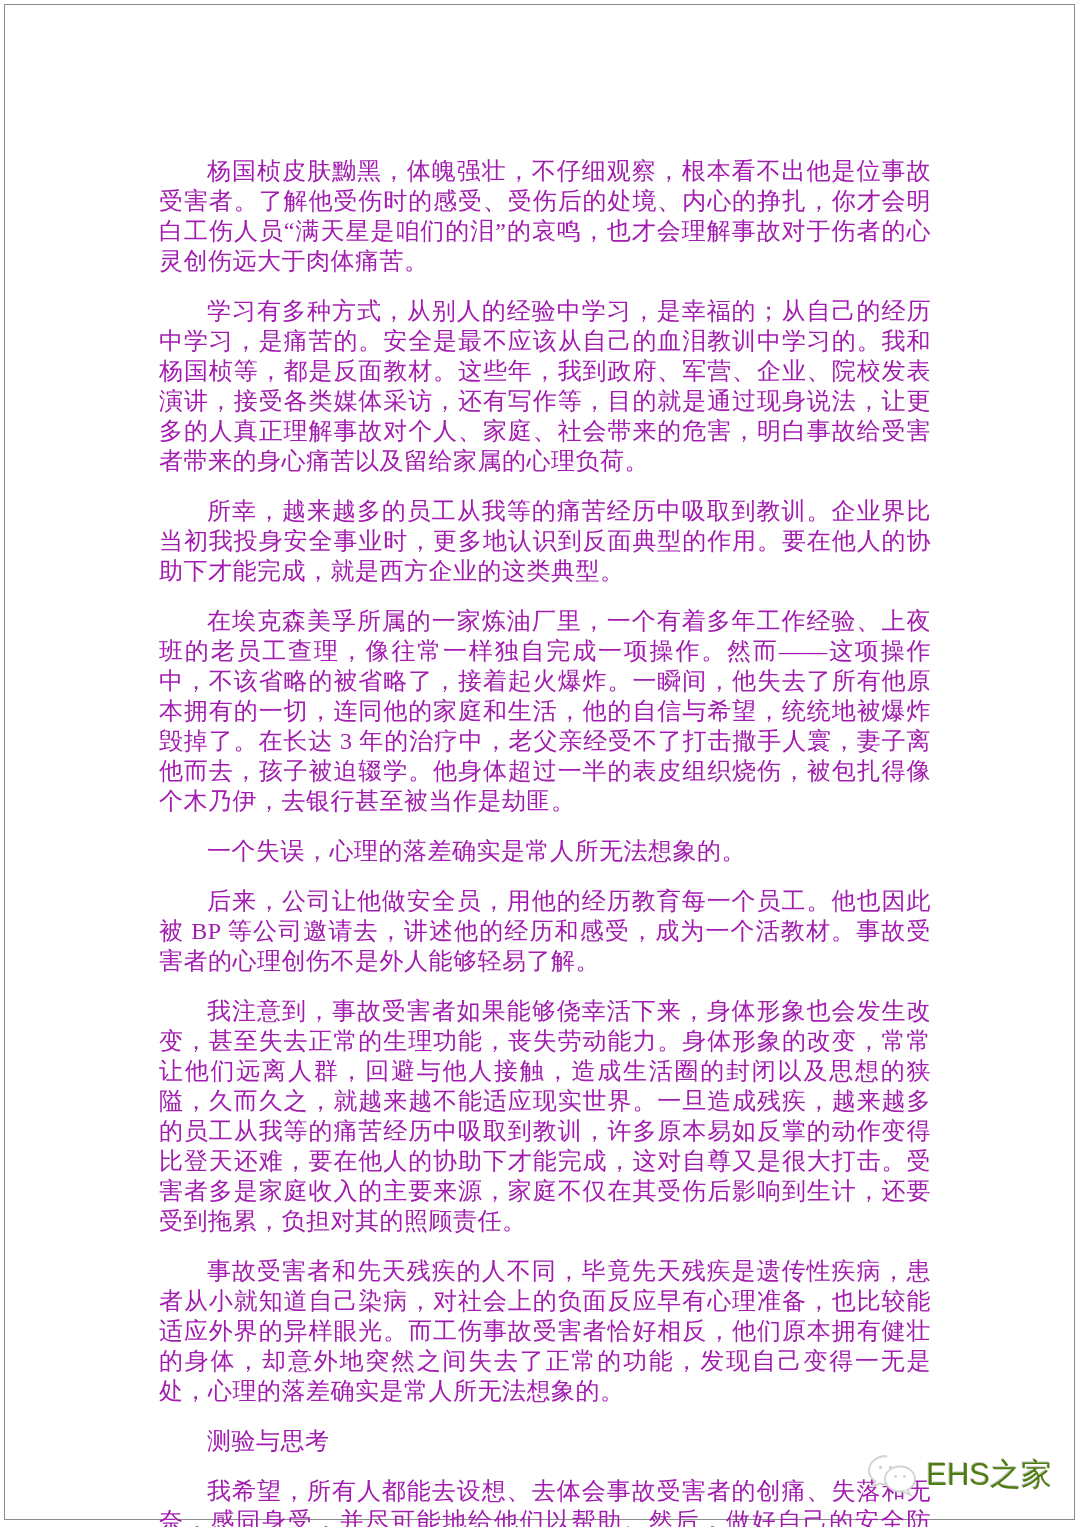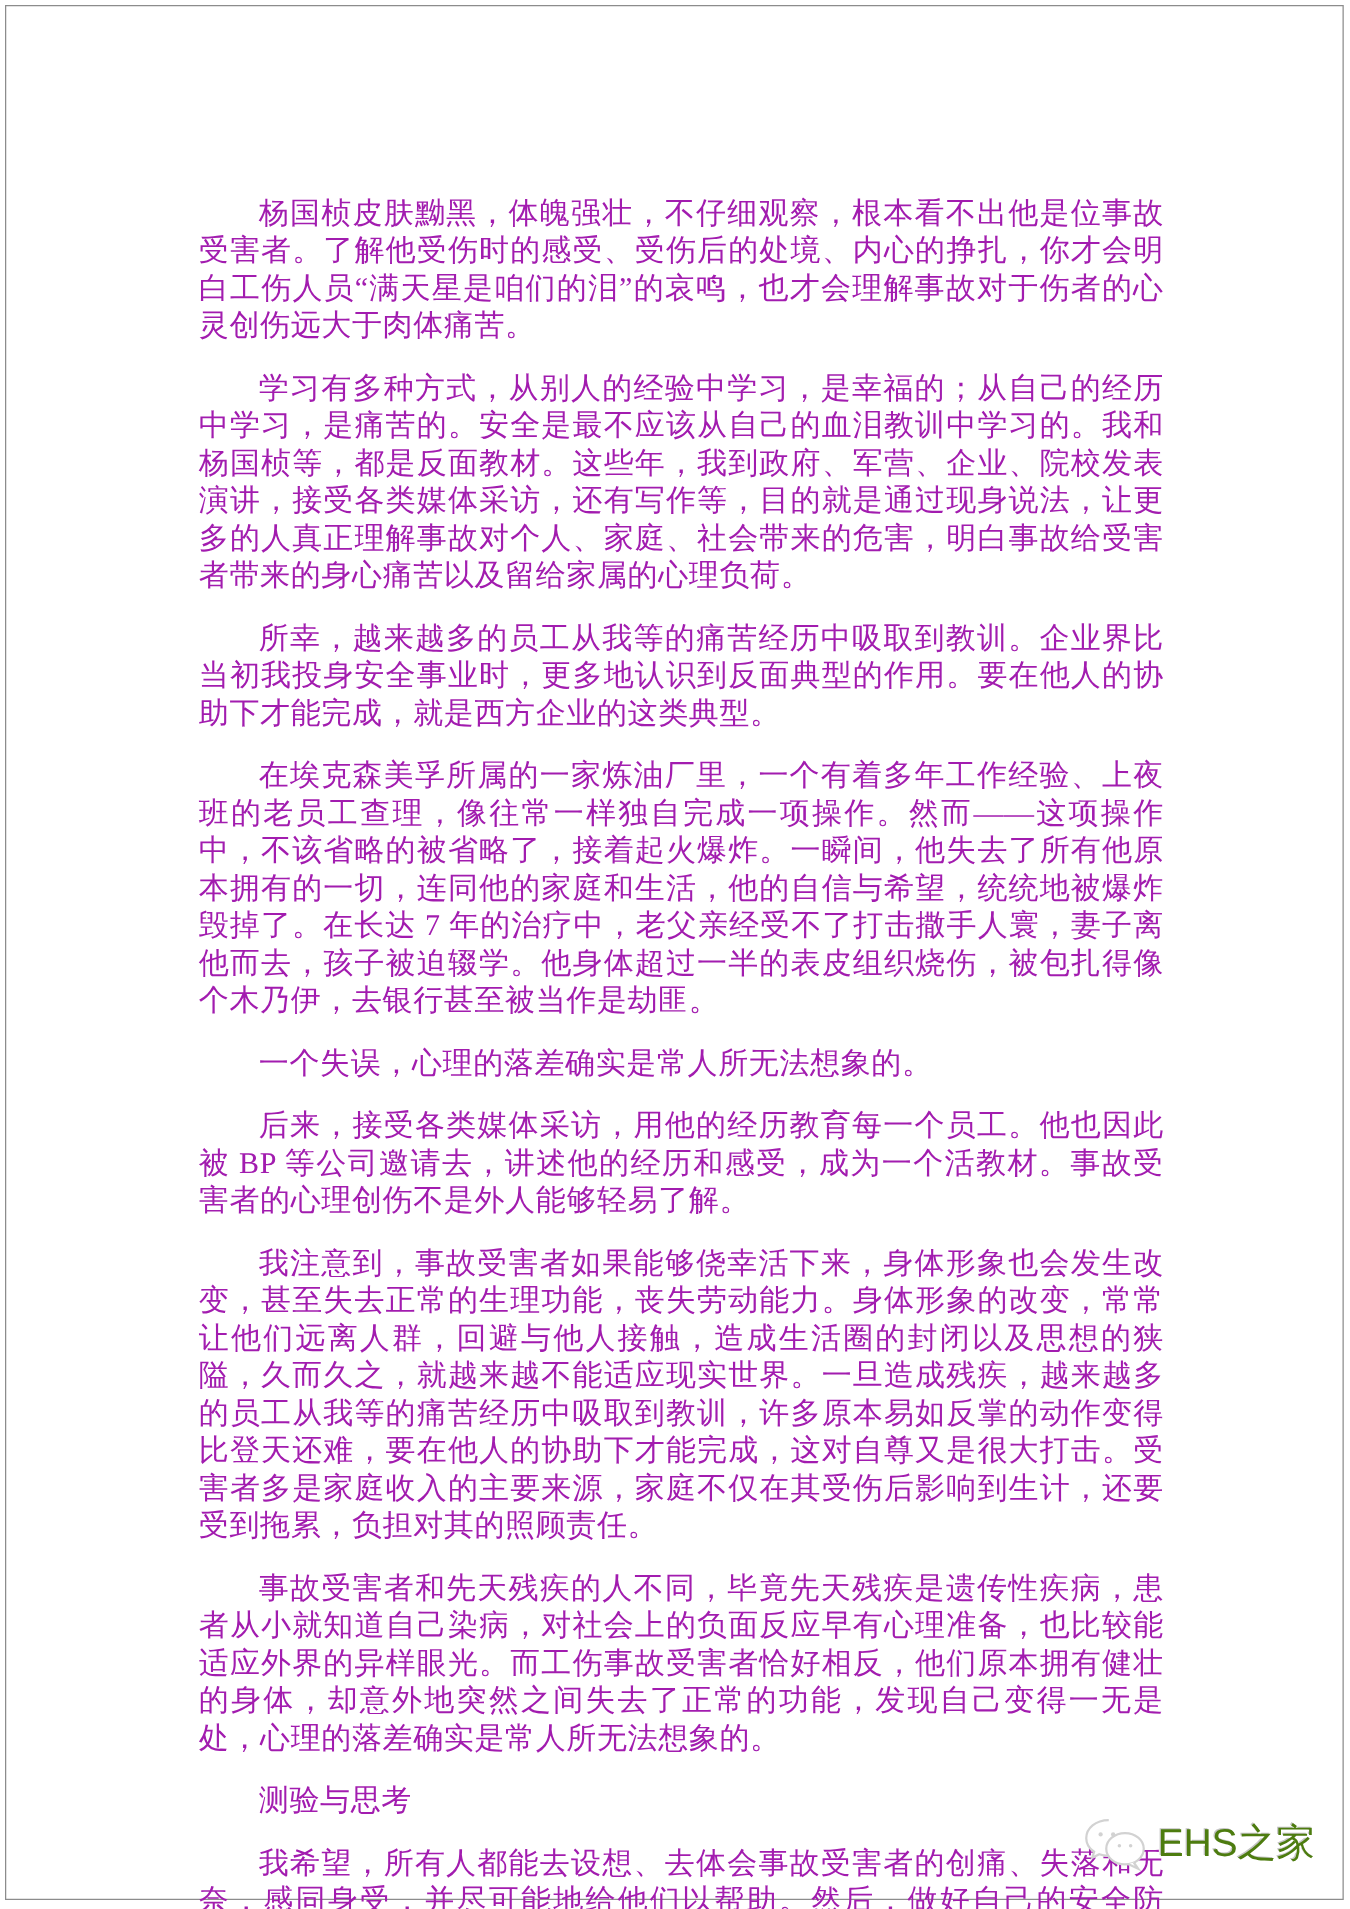--- a/index.html
+++ b/index.html
@@ -60,23 +60,23 @@
   }
 </style>
 </head>
 <body>
 
 <div class="page">
   <div class="content">
     <p class="para">杨国桢皮肤黝黑，体魄强壮，不仔细观察，根本看不出他是位事故受害者。了解他受伤时的感受、受伤后的处境、内心的挣扎，你才会明白工伤人员“满天星是咱们的泪”的哀鸣，也才会理解事故对于伤者的心灵创伤远大于肉体痛苦。</p>
     <p class="para">学习有多种方式，从别人的经验中学习，是幸福的；从自己的经历中学习，是痛苦的。安全是最不应该从自己的血泪教训中学习的。我和杨国桢等，都是反面教材。这些年，我到政府、军营、企业、院校发表演讲，接受各类媒体采访，还有写作等，目的就是通过现身说法，让更多的人真正理解事故对个人、家庭、社会带来的危害，明白事故给受害者带来的身心痛苦以及留给家属的心理负荷。</p>
     <p class="para">所幸，越来越多的员工从我等的痛苦经历中吸取到教训。企业界比当初我投身安全事业时，更多地认识到反面典型的作用。要在他人的协助下才能完成，就是西方企业的这类典型。</p>
-    <p class="para">在埃克森美孚所属的一家炼油厂里，一个有着多年工作经验、上夜班的老员工查理，像往常一样独自完成一项操作。然而——这项操作中，不该省略的被省略了，接着起火爆炸。一瞬间，他失去了所有他原本拥有的一切，连同他的家庭和生活，他的自信与希望，统统地被爆炸毁掉了。在长达 7 年的治疗中，老父亲经受不了打击撒手人寰，妻子离他而去，孩子被迫辍学。他身体超过一半的表皮组织烧伤，被包扎得像个木乃伊，去银行甚至被当作是劫匪。</p>
+    <p class="para">在埃克森美孚所属的一家炼油厂里，一个有着多年工作经验、上夜班的老员工查理，像往常一样独自完成一项操作。然而——这项操作中，不该省略的被省略了，接着起火爆炸。一瞬间，他失去了所有他原本拥有的一切，连同他的家庭和生活，他的自信与希望，统统地被爆炸毁掉了。在长达 3 年的治疗中，老父亲经受不了打击撒手人寰，妻子离他而去，孩子被迫辍学。他身体超过一半的表皮组织烧伤，被包扎得像个木乃伊，去银行甚至被当作是劫匪。</p>
     <p class="para">一个失误，心理的落差确实是常人所无法想象的。</p>
-    <p class="para">后来，接受各类媒体采访，用他的经历教育每一个员工。他也因此被 BP 等公司邀请去，讲述他的经历和感受，成为一个活教材。事故受害者的心理创伤不是外人能够轻易了解。</p>
+    <p class="para">后来，公司让他做安全员，用他的经历教育每一个员工。他也因此被 BP 等公司邀请去，讲述他的经历和感受，成为一个活教材。事故受害者的心理创伤不是外人能够轻易了解。</p>
     <p class="para">我注意到，事故受害者如果能够侥幸活下来，身体形象也会发生改变，甚至失去正常的生理功能，丧失劳动能力。身体形象的改变，常常让他们远离人群，回避与他人接触，造成生活圈的封闭以及思想的狭隘，久而久之，就越来越不能适应现实世界。一旦造成残疾，越来越多的员工从我等的痛苦经历中吸取到教训，许多原本易如反掌的动作变得比登天还难，要在他人的协助下才能完成，这对自尊又是很大打击。受害者多是家庭收入的主要来源，家庭不仅在其受伤后影响到生计，还要受到拖累，负担对其的照顾责任。</p>
     <p class="para">事故受害者和先天残疾的人不同，毕竟先天残疾是遗传性疾病，患者从小就知道自己染病，对社会上的负面反应早有心理准备，也比较能适应外界的异样眼光。而工伤事故受害者恰好相反，他们原本拥有健壮的身体，却意外地突然之间失去了正常的功能，发现自己变得一无是处，心理的落差确实是常人所无法想象的。</p>
     <p class="para heading">测验与思考</p>
     <p class="para">我希望，所有人都能去设想、去体会事故受害者的创痛、失落和无奈，感同身受，并尽可能地给他们以帮助。然后，做好自己的安全防护，避免悲剧的再次发生。</p>
     <p class="para heading">填空题：</p>
   </div>
 
   <div class="watermark">
     <span class="wm-icon">
       <svg width="52" height="44" viewBox="0 0 52 44" fill="none" xmlns="http://www.w3.org/2000/svg">

